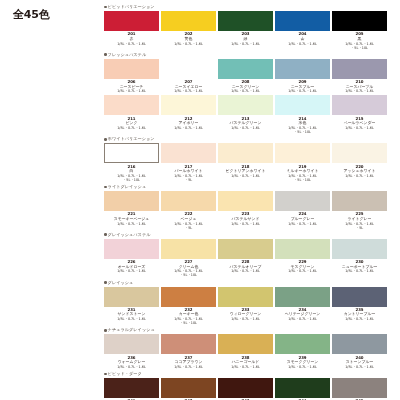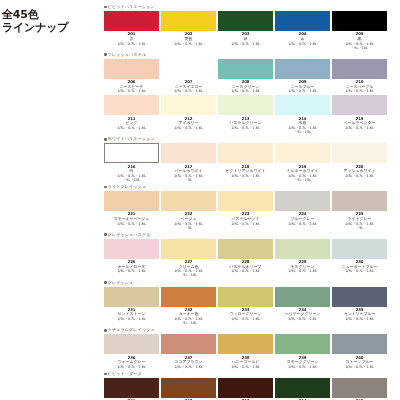--- a/index.html
+++ b/index.html
@@ -6,21 +6,21 @@
   body{
     width:400px;height:400px;overflow:hidden;
     background:#ffffff;
     font-family:"DejaVu Sans","Liberation Sans",sans-serif;
     color:#231815;
   }
   #page{position:relative;width:400px;height:400px;}
 
   
   .title-block{
-    position:absolute;left:2px;top:8px;width:96px;
+    position:absolute;left:13px;top:8px;width:96px;
   }
   .title-line{
     font-weight:bold;
     font-size:11px;
     line-height:13px;
     letter-spacing:-0.2px;
     color:#231815;
     white-space:nowrap;
   }
 
@@ -88,21 +88,20 @@
     margin-bottom:1px;
   }
 </style>
 </head>
 <body>
 
 <div id="page">
 
   <div class="title-block">
     <div class="title-line">全45色</div>
-    <div class="title-line">ラインナップ</div>
   </div>
 
   <div class="palette" id="palette">
       <div class="section">
         <div class="section-head">
           <span class="bullet"></span>
           <span>ビビッドバリエーション</span>
         </div>
         <div class="row">
           <div class="cell">

